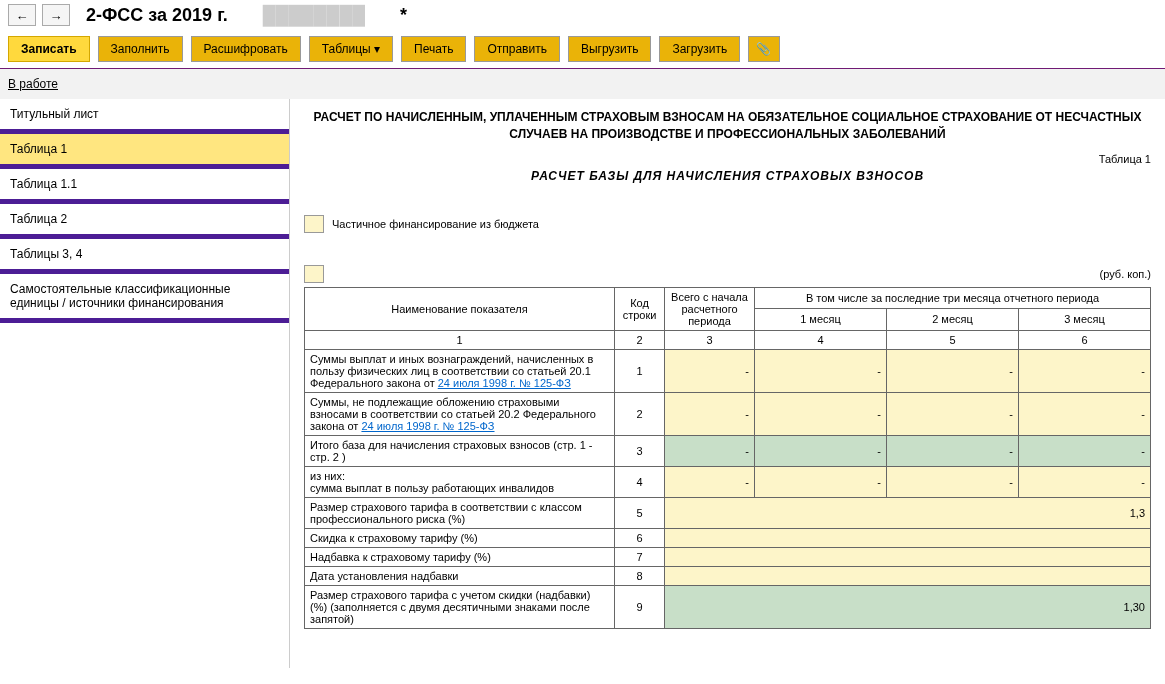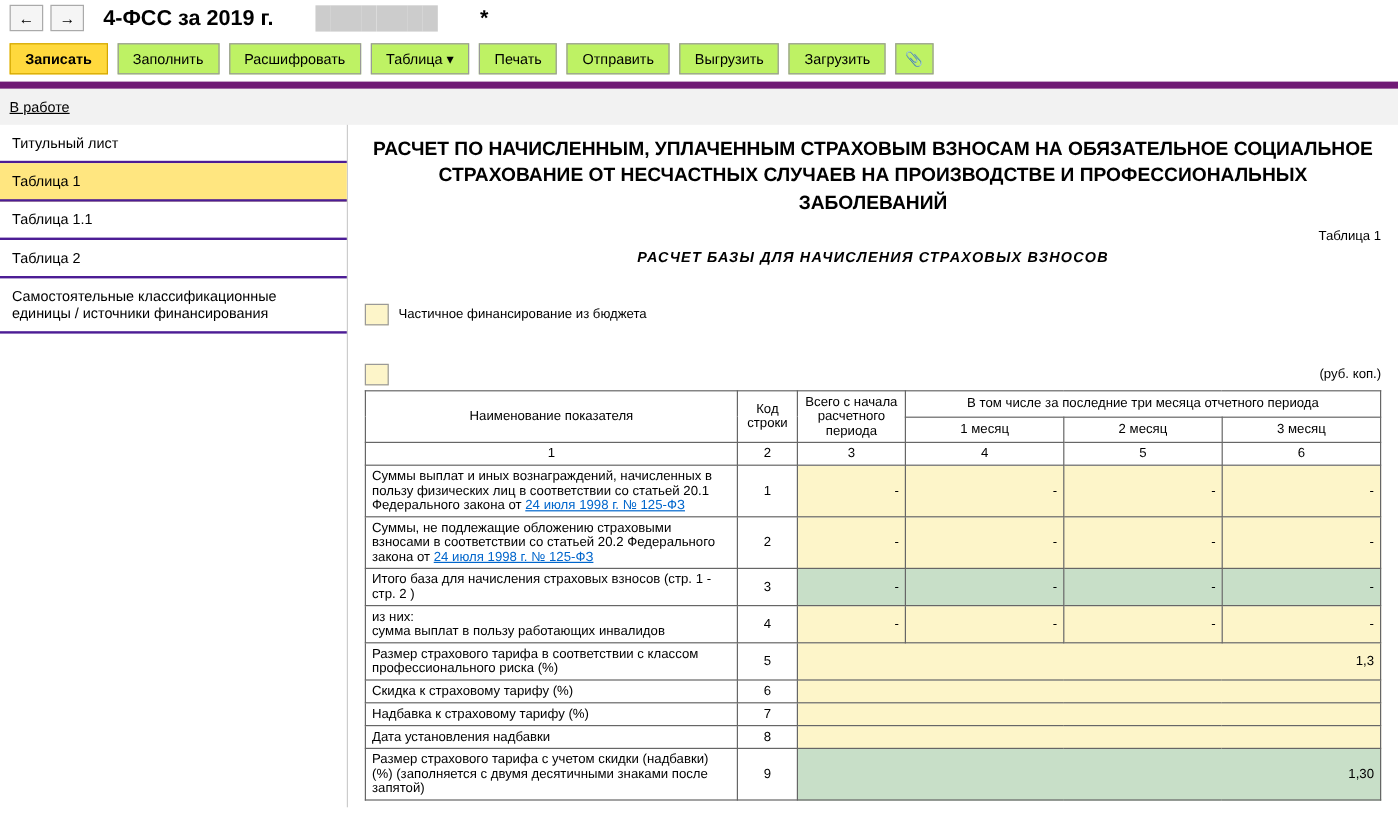--- a/index.html
+++ b/index.html
@@ -2,37 +2,37 @@
 <html><head>
 <meta charset="utf-8">
 <style>
 * { box-sizing: border-box; margin: 0; padding: 0; }
 body { font-family: Arial, sans-serif; font-size: 12px; background: #fff; color: #000; }
 
 .toolbar-top { display: flex; align-items: center; padding: 4px 8px; gap: 6px; }
 .nav-btn { width: 28px; height: 22px; border: 1px solid #aaa; background: #f5f5f5; display: flex; align-items: center; justify-content: center; cursor: pointer; font-size: 13px; }
 .title { font-size: 18px; font-weight: bold; margin-left: 10px; }
 
-.toolbar-main { display: flex; align-items: flex-end; padding: 6px 8px; gap: 8px; border-bottom: 6px solid #701a75; }
-.btn { padding: 4px 12px; border: 1px solid #999; background: #bef264; cursor: pointer; font-size: 12px; height: 26px; display: flex; align-items: center; }
+.toolbar-main { display: flex; align-items: flex-end; padding: 6px 8px; gap: 8px; border-bottom: 1px solid #701a75; }
+.btn { padding: 4px 12px; border: 1px solid #999; background: #eab308; cursor: pointer; font-size: 12px; height: 26px; display: flex; align-items: center; }
 .btn-primary { background: #ffd93d; border-color: #d4a700; font-weight: bold; }
 .btn-icon { width: 32px; justify-content: center; }
 
 .status-bar { display: flex; align-items: flex-end; padding: 8px; background: #f2f2f2; gap: 16px; font-size: 12px; }
 .status-link { text-decoration: underline; margin-right: 20px; }
 
 .main-layout { display: flex; height: calc(684px - 115px); }
 
 .sidebar { width: 290px; border-right: 1px solid #ccc; }
-.sidebar-item { padding: 8px 10px; border-bottom: 2px solid #4c1d95; cursor: pointer; font-size: 12px; }
+.sidebar-item { padding: 8px 10px; border-bottom: 5px solid #4c1d95; cursor: pointer; font-size: 12px; }
 .sidebar-item.active { background: #ffe680; }
 
 .content { flex: 1; overflow: auto; padding: 10px 14px; background: #fff; }
 
-.report-title { text-align: center; font-weight: bold; font-size: 16px; margin-bottom: 10px; line-height: 1.4; }
+.report-title { text-align: center; font-weight: bold; font-size: 12px; margin-bottom: 10px; line-height: 1.4; }
 .table-label { text-align: right; font-size: 11px; margin-bottom: 4px; }
 .subtitle { text-align: center; font-weight: bold; font-size: 12px; margin-bottom: 8px; letter-spacing: 1px; font-style: italic; }
 
 .check-row { display: flex; align-items: center; gap: 8px; margin-bottom: 4px; font-size: 11px; margin-top: 32px; }
 .check-box { width: 20px; height: 18px; border: 1px solid #999; background: #fdf5c9; }
 .check-row-last { display: flex; align-items: center; }
 .unit-label { margin-left: auto; font-size: 11px; }
 
 table.report { width: 100%; border-collapse: collapse; margin-top: 4px; font-size: 11px; }
 table.report th, table.report td { border: 1px solid #666; padding: 3px 5px; vertical-align: middle; }
@@ -45,50 +45,51 @@
 .cell-dash { text-align: right; }
 .link-text { color: #0066cc; text-decoration: underline; cursor: pointer; }
 </style>
 </head>
 <body>
 
 <div class="toolbar-top">
   <div class="nav-btn">←</div>
   <div class="nav-btn">→</div>
   <div class="title">
-    <span>4-ФСС за 2019 г.</span>
+    <span>2-ФСС за 2019 г.</span>
     <span style="color:#ccc;padding:0 30px;">████████</span>
     <span>*</span>
   </div>
 </div>
 
 <div class="toolbar-main">
   <button class="btn btn-primary">Записать</button>
   <button class="btn">Заполнить</button>
   <button class="btn">Расшифровать</button>
-  <button class="btn">Таблица ▾</button>
+  <button class="btn">Таблицы ▾</button>
   <button class="btn">Печать</button>
   <button class="btn">Отправить</button>
   <button class="btn">Выгрузить</button>
   <button class="btn">Загрузить</button>
   <button class="btn btn-icon">
       <span>📎</span>
     </button>
 </div>
 
 <div class="status-bar">
   <span class="status-link">В работе</span>
 </div>
 
 <div class="main-layout">
   <div class="sidebar">
     <div class="sidebar-item">Титульный лист</div>
     <div class="sidebar-item active">Таблица 1</div>
     <div class="sidebar-item">Таблица 1.1</div>
     <div class="sidebar-item">Таблица 2</div>
+    <div class="sidebar-item">Таблицы 3, 4</div>
     <div class="sidebar-item">Самостоятельные классификационные единицы / источники финансирования</div>
   </div>
 
   <div class="content">
     <div class="report-title">РАСЧЕТ ПО НАЧИСЛЕННЫМ, УПЛАЧЕННЫМ СТРАХОВЫМ ВЗНОСАМ НА ОБЯЗАТЕЛЬНОЕ СОЦИАЛЬНОЕ СТРАХОВАНИЕ ОТ НЕСЧАСТНЫХ СЛУЧАЕВ НА ПРОИЗВОДСТВЕ И ПРОФЕССИОНАЛЬНЫХ ЗАБОЛЕВАНИЙ</div>
     <div class="table-label">Таблица 1</div>
     <div class="subtitle">РАСЧЕТ  БАЗЫ  ДЛЯ  НАЧИСЛЕНИЯ  СТРАХОВЫХ  ВЗНОСОВ</div>
 
     <div class="check-row">
       <div class="check-box"></div>

